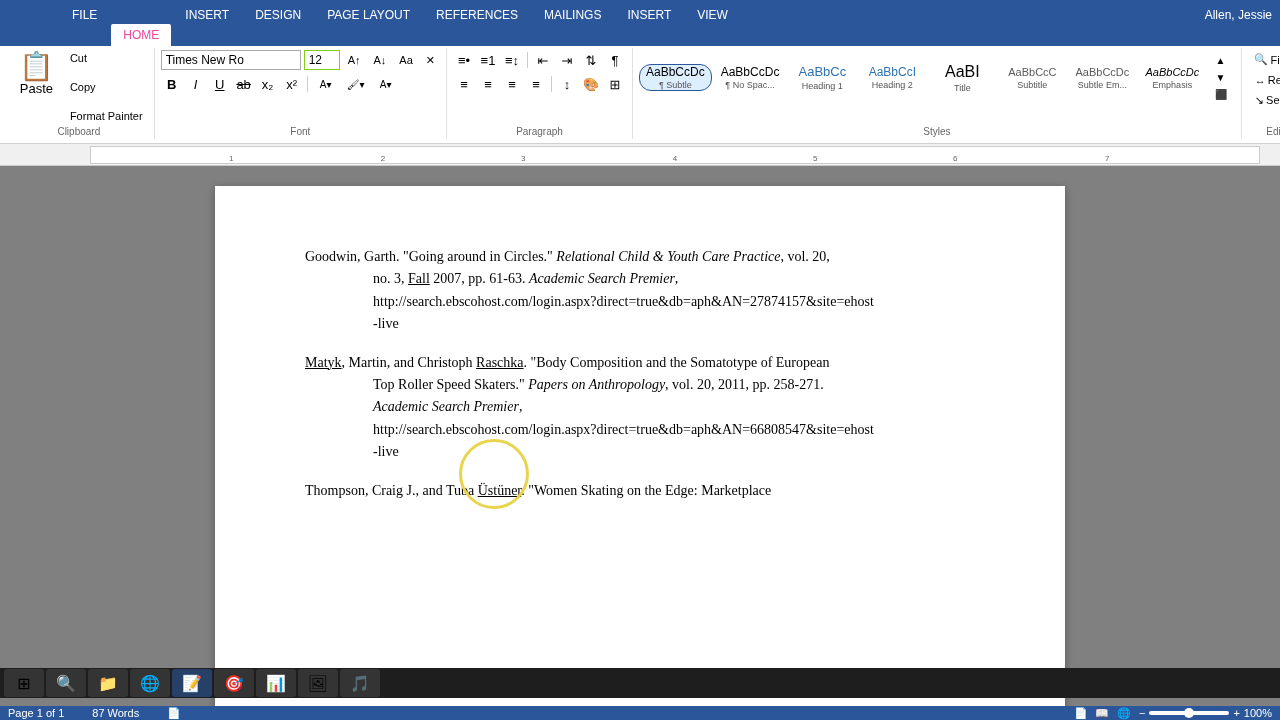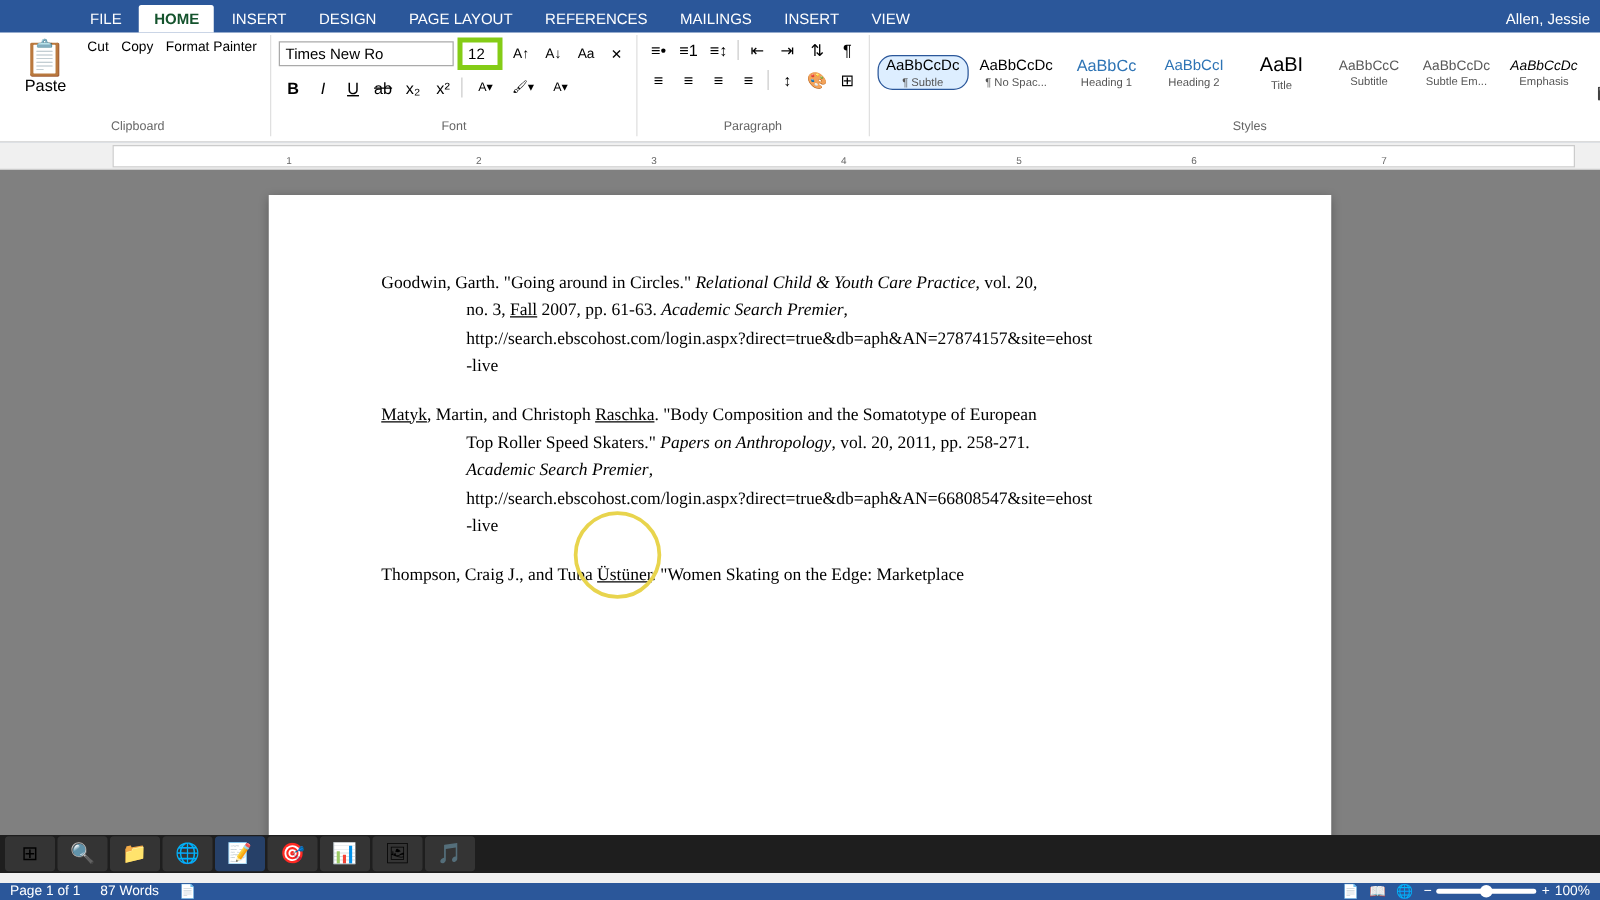--- a/index.html
+++ b/index.html
@@ -18,22 +18,23 @@
     }
     .ribbon-tab {
       padding: 4px 12px;
       color: white;
       font-size: 12px;
       cursor: pointer;
       border-radius: 2px 2px 0 0;
     }
     .ribbon-tab.active {
       background: white;
-      color: #14532d;
-      font-weight: 700;
+      color: #ec4899;
+      font-weight: 400;
+      margin-top: 20px;
     }
 
     
     .ribbon-content {
       background: white;
       border-bottom: 1px solid #d0d0d0;
       display: flex;
       padding: 2px 4px 4px 4px;
       align-items: stretch;
       min-height: 88px;
@@ -72,22 +73,22 @@
       flex-direction: column;
       align-items: center;
       padding: 2px 8px;
       cursor: pointer;
       border: 1px solid transparent;
       border-radius: 2px;
       font-size: 11px;
     }
     .small-btns {
       display: flex;
-      flex-direction: row;
-      gap: 0;
+      flex-direction: column;
+      gap: 13px;
     }
     .small-btn {
       font-size: 11px;
       padding: 1px 4px;
       cursor: pointer;
       border: 1px solid transparent;
       border-radius: 2px;
       white-space: nowrap;
     }
 
@@ -99,21 +100,21 @@
       align-items: center;
     }
     .font-select {
       border: 1px solid #aaa;
       padding: 2px 4px;
       font-size: 12px;
       width: 140px;
       background: white;
     }
     .size-select {
-      border: 4px solid #84cc16;
+      border: 1px solid #84cc16;
       padding: 2px 4px;
       font-size: 12px;
       width: 36px;
       background: white;
     }
     .icon-btn {
       padding: 2px 4px;
       cursor: pointer;
       border: 1px solid transparent;
       border-radius: 2px;
@@ -275,21 +276,21 @@
 
     
     .status-bar {
       height: 14px;
       background: #2b579a;
       display: flex;
       align-items: center;
       padding: 0 8px;
       color: white;
       font-size: 11px;
-      gap: 16px;
+      gap: 28px;
       position: fixed;
       bottom: 0;
       left: 0;
       right: 0;
     }
     .status-right {
       margin-left: auto;
       display: flex;
       align-items: center;
       gap: 8px;

